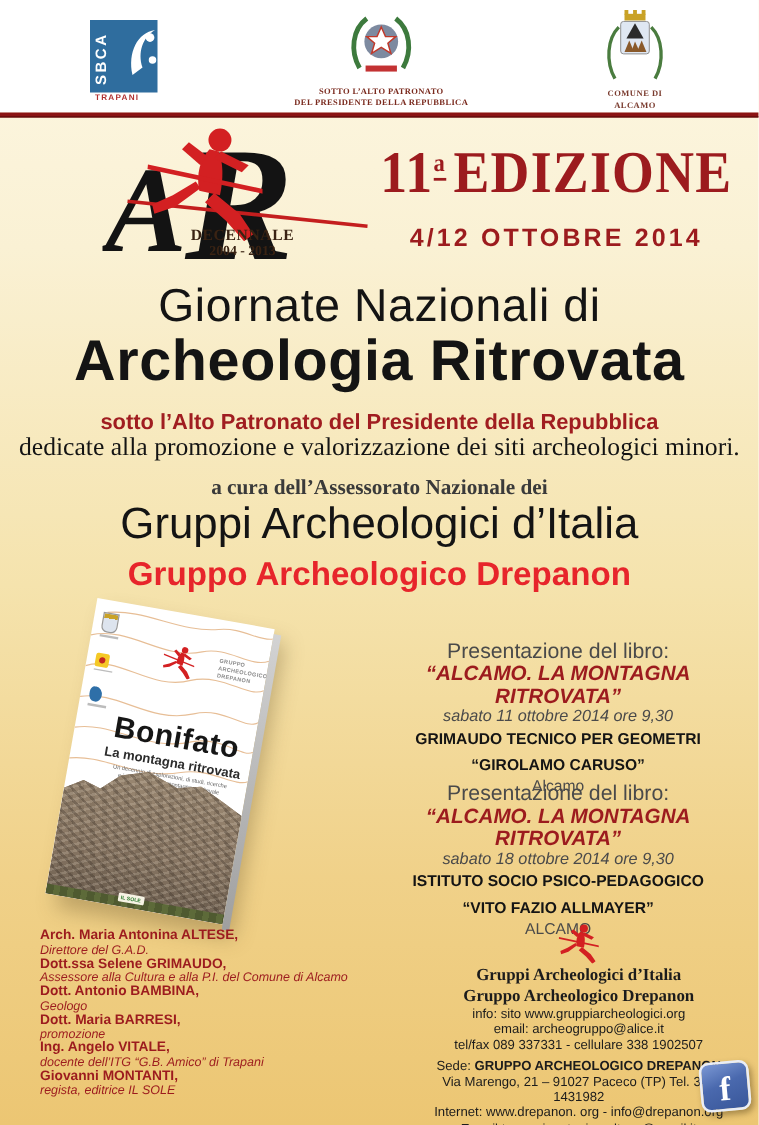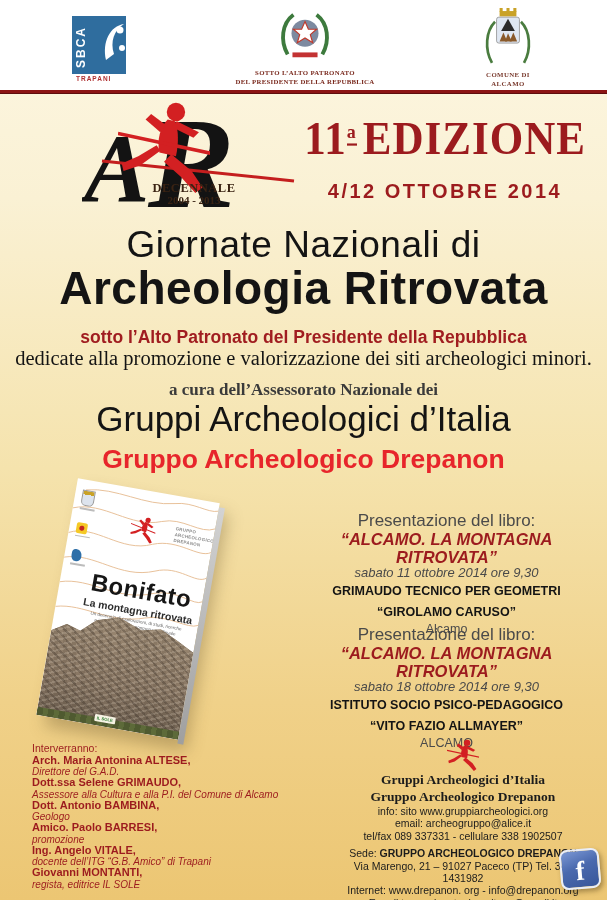--- a/index.html
+++ b/index.html
@@ -234,35 +234,34 @@
   <div class="event ev2">
     <div class="ev-intro">Presentazione del libro:</div>
     <div class="ev-title">“ALCAMO. LA MONTAGNA RITROVATA”</div>
     <div class="ev-date">sabato 18 ottobre 2014 ore 9,30</div>
     <div class="ev-venue">ISTITUTO SOCIO PSICO-PEDAGOGICO</div>
     <div class="ev-venue">“VITO FAZIO ALLMAYER”</div>
     <div class="ev-city">ALCAMO</div>
   </div>
 
   <div class="speakers">
-    <div class="sp-heading">Interverranno:</div>
     <div>
       <div class="sp-name">Arch. Maria Antonina ALTESE,</div>
         <div class="sp-role">Direttore del G.A.D.</div>
     </div>
     <div>
       <div class="sp-name">Dott.ssa Selene GRIMAUDO,</div>
         <div class="sp-role">Assessore alla Cultura e alla P.I. del Comune di Alcamo</div>
     </div>
     <div>
       <div class="sp-name">Dott. Antonio BAMBINA,</div>
         <div class="sp-role">Geologo</div>
     </div>
     <div>
-      <div class="sp-name">Amico. Paolo BARRESI,</div>
+      <div class="sp-name">Dott. Maria BARRESI,</div>
         <div class="sp-role">promozione</div>
     </div>
     <div>
       <div class="sp-name">Ing. Angelo VITALE,</div>
         <div class="sp-role">docente dell’ITG “G.B. Amico” di Trapani</div>
     </div>
     <div>
       <div class="sp-name">Giovanni MONTANTI,</div>
         <div class="sp-role">regista, editrice IL SOLE</div>
     </div>

